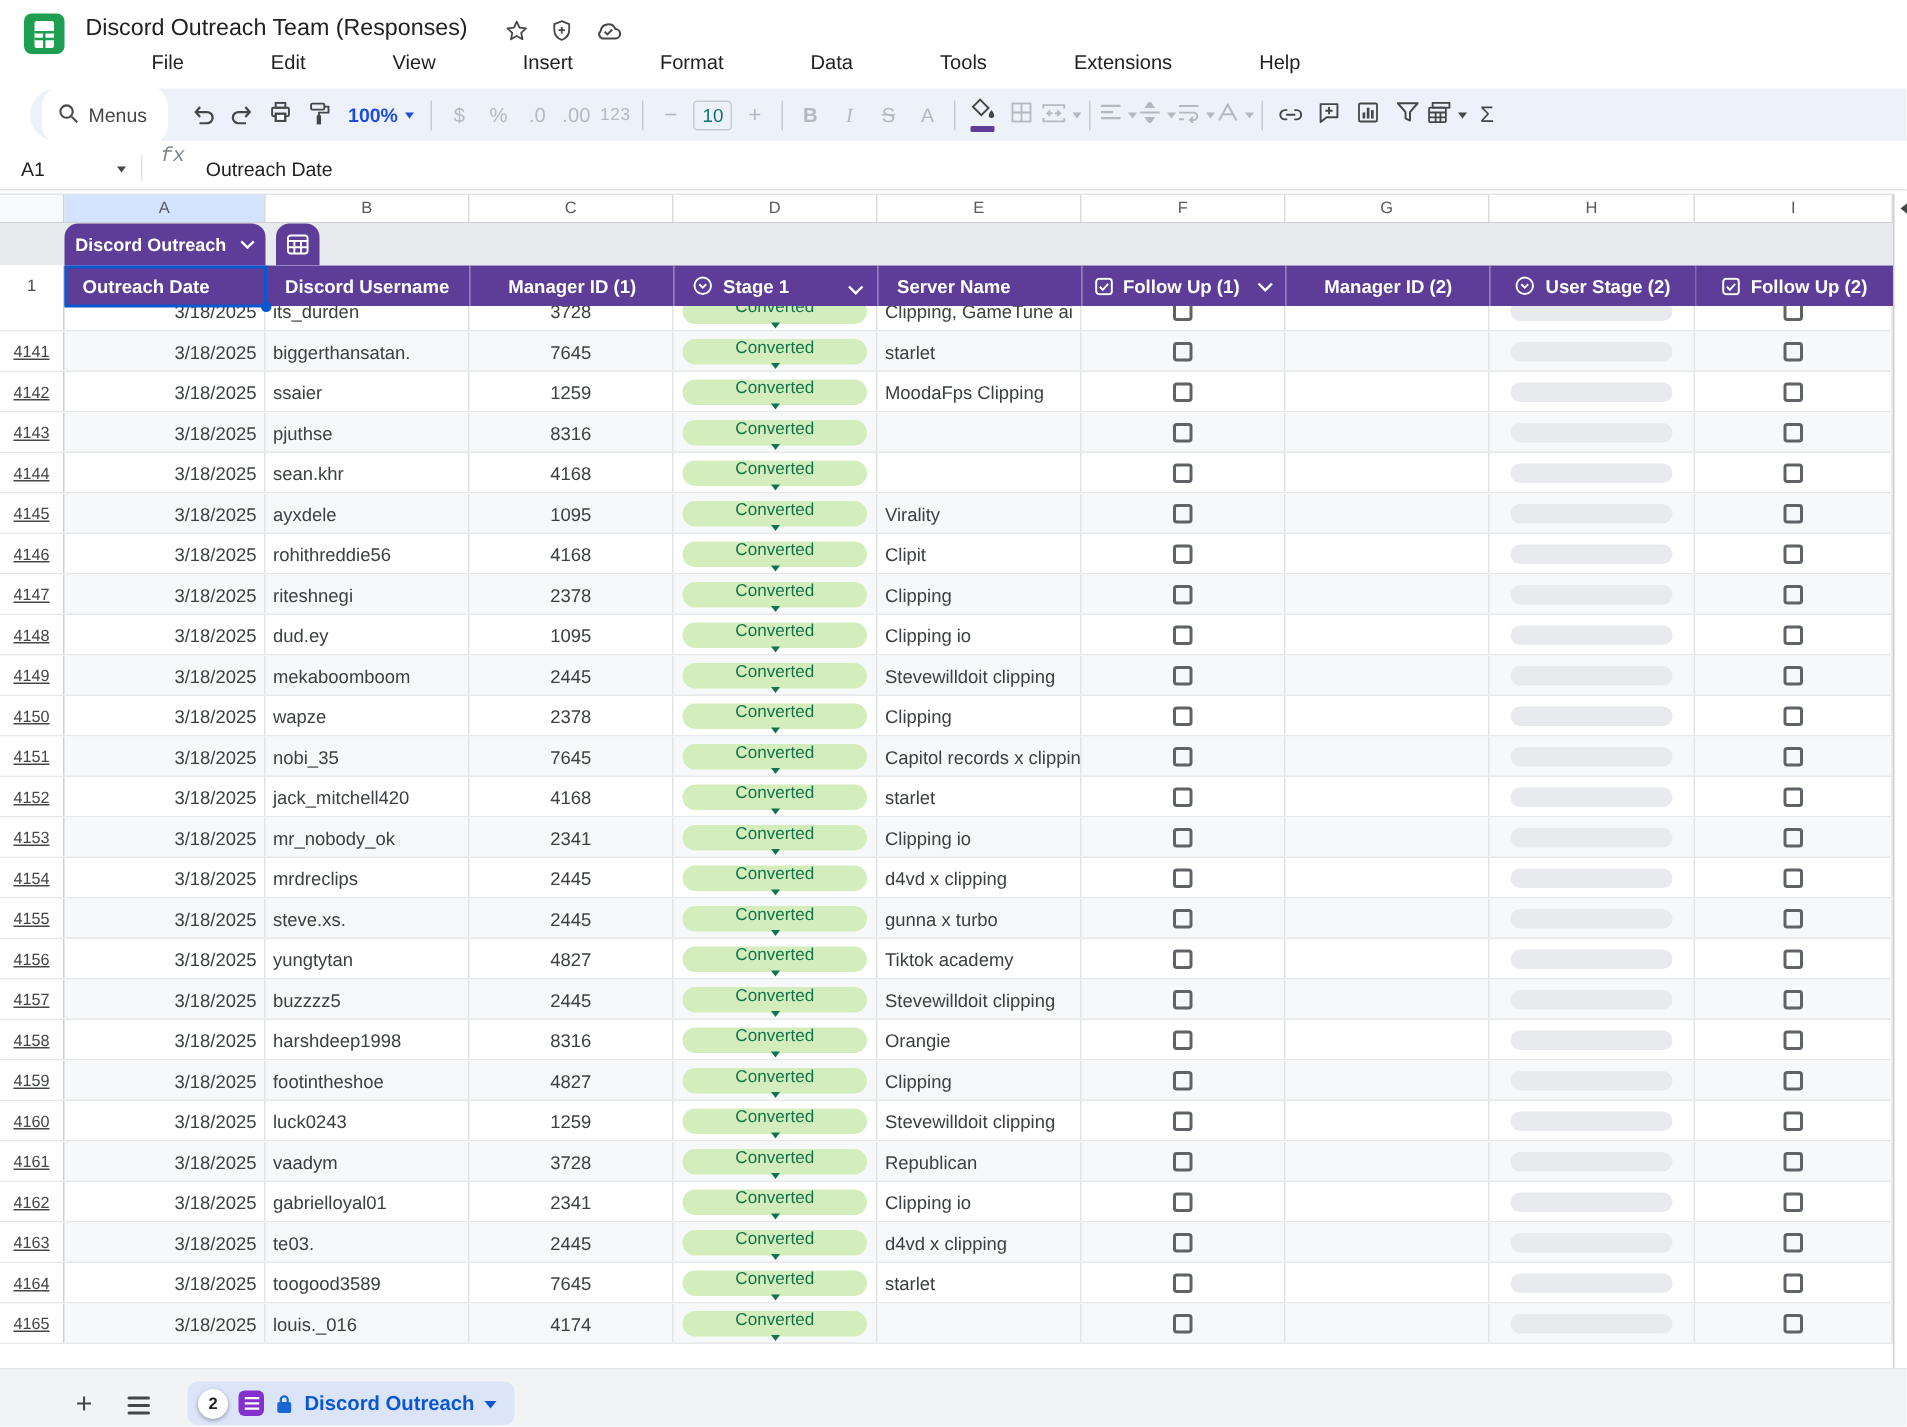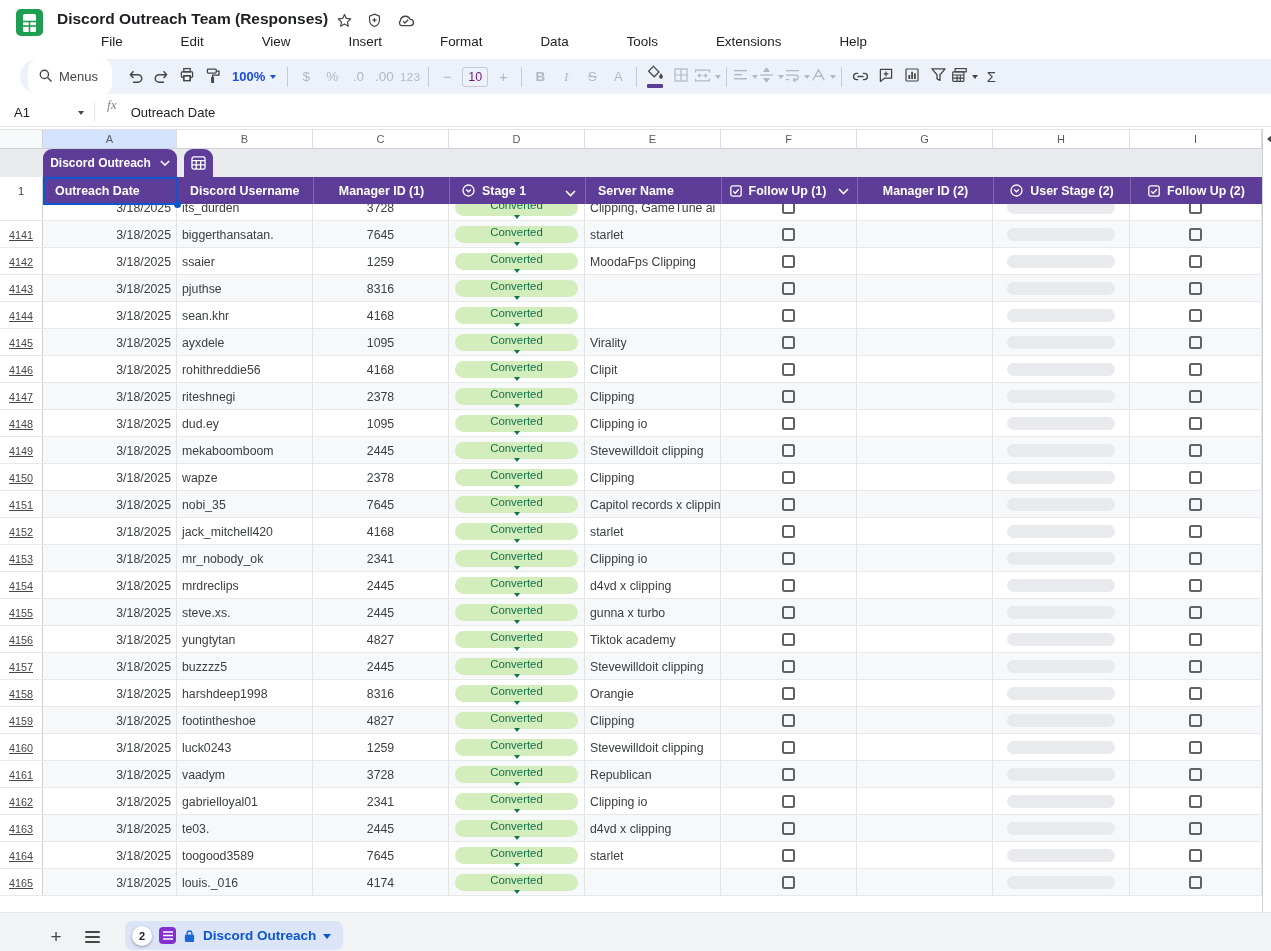--- a/index.html
+++ b/index.html
@@ -2,46 +2,46 @@
 <html style="--purple: #5e3d98; --chip-green: #d4edbc; --chip-green-text: #11734b; --sel-blue: #0b57d0; --col-sel: #d3e3fd; --gray-chip: #e8eaed; --tab-bg: #dce4f8; --tab-text: #0b57d0; --sheets-green: #1e9e50; --purple-icon: #8430ce; --lock-blue: #1967d2;"><head>
 <meta charset="utf-8">
 <style>
   * { margin:0; padding:0; box-sizing:border-box; }
   html,body { width:1271px; height:951px; overflow:hidden; background:#fff;
     font-family:"Liberation Sans","DejaVu Sans",sans-serif; color:#202124; }
   .abs { position:absolute; }
 
   
   .logo { left:16px; top:9px; width:27px; height:27px; border-radius:5px; background:var(--sheets-green); display:flex; align-items:center; justify-content:center; }
-  .doc-title { left:57px; top:10px; font-size:15.5px; font-weight:700; color:#202124; }
+  .doc-title { left:57px; top:10px; font-size:15.5px; font-weight:400; color:#202124; }
   .title-icons { top:12px; display:flex; gap:13px; align-items:center; color:#444746; }
   .menubar { left:50px; top:30px; display:flex; font-size:13.4px; color:#202124; }
   .menu-item { padding:2px 7px; border-radius:4px; cursor:default; line-height:19px;margin-left:44px; }
 
   
   .toolbar { left:20px; top:59px; right:0; height:35px; background:#edf2fa; border-radius:18px 0 0 18px; display:flex; align-items:center; padding-left:8px; }
   .tb-item { height:26px; min-width:26px; display:flex; align-items:center; justify-content:center; color:#444746; font-size:13.5px; border-radius:4px; position:relative; }
   .tb-item.dis { color:#b4b8bf; }
   .tb-sep { width:1px; height:20px; background:#c6cad1; margin:0 5px; }
   .menus-pill { background:#fff; border-radius:14px; height:40px; display:flex; align-items:center; gap:6px; padding:0 14px 0 10px; color:#444746; font-size:13px; margin-right:10px; }
   .zoom-box { display:flex; align-items:center; gap:5px; padding:0 6px; font-size:13px; color:#1d4ed8;font-weight:bold; }
-  .fontsize-box { width:26px; height:20px; border:1px solid #9aa0a6; border-radius:3px; display:flex; align-items:center; justify-content:center; font-size:12.5px; color:#701a75; border-color:#c7cbd1; margin:0 2px; }
+  .fontsize-box { width:26px; height:20px; border:1px solid #9aa0a6; border-radius:3px; display:flex; align-items:center; justify-content:center; font-size:12.5px; color:#0f766e; border-color:#c7cbd1; margin:0 2px; }
   .caret { width:0; height:0; border:4px solid transparent; border-top:5px solid currentColor; margin-top:5px; }
   .caret.sm { border-width:3.5px; border-top-width:4.5px; margin-top:4px; }
   .tb-item .bar { position:absolute; bottom:2px; left:5px; right:5px; height:3.5px; background:var(--purple); border-radius:1px; }
   .tb-item.it { font-style:italic; font-family:"Liberation Serif",serif; }
   .tb-item.strike span { text-decoration:line-through; }
   .tb-txt2 { display:flex; gap:2px; }
 
   
   .formula-bar { left:0; top:98px; width:1271px; height:29px; border-bottom:1px solid #e1e3e6; display:flex; align-items:center; }
   .name-box { width:84px; padding-left:14px; display:flex; align-items:center; justify-content:space-between; font-size:13px; color:#202124; }
   .name-box .caret { color:#444746; }
   .fb-sep { width:1px; height:18px; background:#e1e3e6; margin:0 8px 0 10px; }
-  .fx { font-family:Liberation Serif, serif; font-style:italic; color:#80868b; font-size:13.5px; margin:0 14px 15px 4px; }
+  .fx { font-family:Liberation Mono, monospace; font-style:italic; color:#80868b; font-size:13.5px; margin:0 14px 15px 4px; }
   .formula-content { font-size:13px; color:#202124; }
 
   
   .grid-cols { display:grid; grid-template-columns:43px 134px 136px 136px 136px 136px 136px 136px 137px 132px; }
   .col-letters { left:0; top:129px; width:1262px; height:20px; border-bottom:1px solid #cdd1d5; border-top:1px solid #e1e3e6; background:#fff; }
   .col-letter { font-size:11px; color:#575b5f; display:flex; align-items:center; justify-content:center; border-right:1px solid #dadce0; }
   .col-letter.sel { background:var(--col-sel); }
   .corner { background:#f8f9fa; border-right:1px solid #cdd1d5; }
 
   .chip-strip { left:0; top:149px; width:1262px; height:28px; background:#e9eaed; display:flex; align-items:flex-end; }

